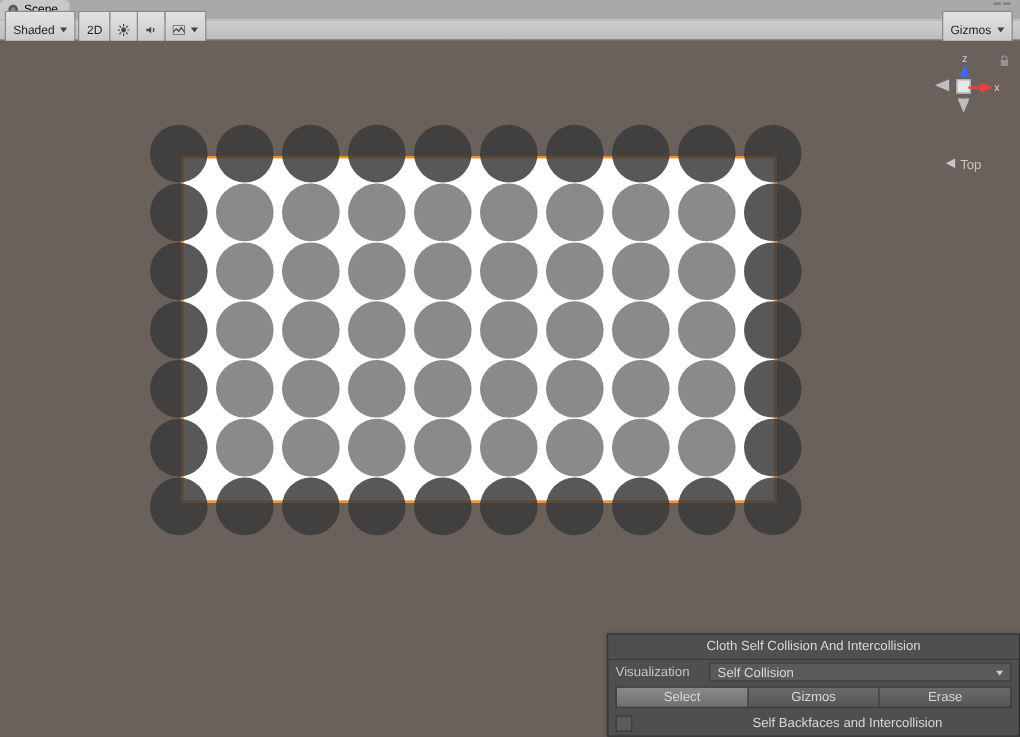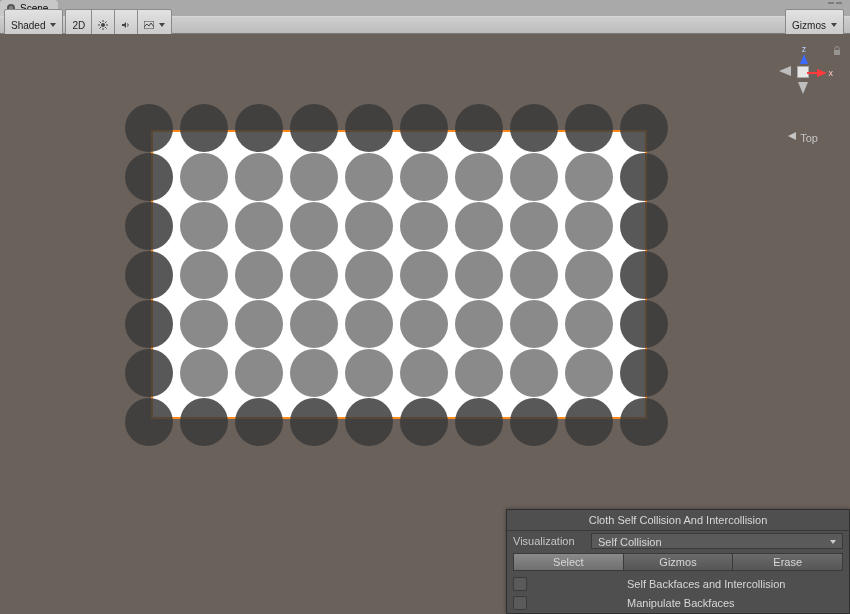--- a/index.html
+++ b/index.html
@@ -240,19 +240,15 @@
     </div>
     <div class="seg" id="modes">
         <div class="seg-btn active">Select</div>
         <div class="seg-btn">Gizmos</div>
         <div class="seg-btn">Erase</div>
       </div>
     <div class="chk-row">
       <div class="chk"></div>
       <span class="chk-label">Self Backfaces and Intercollision</span>
     </div>
-    <div class="chk-row">
-      <div class="chk"></div>
-      <span class="chk-label">Manipulate Backfaces</span>
-    </div>
   </div>
 
 </div>
 
 </body></html>

